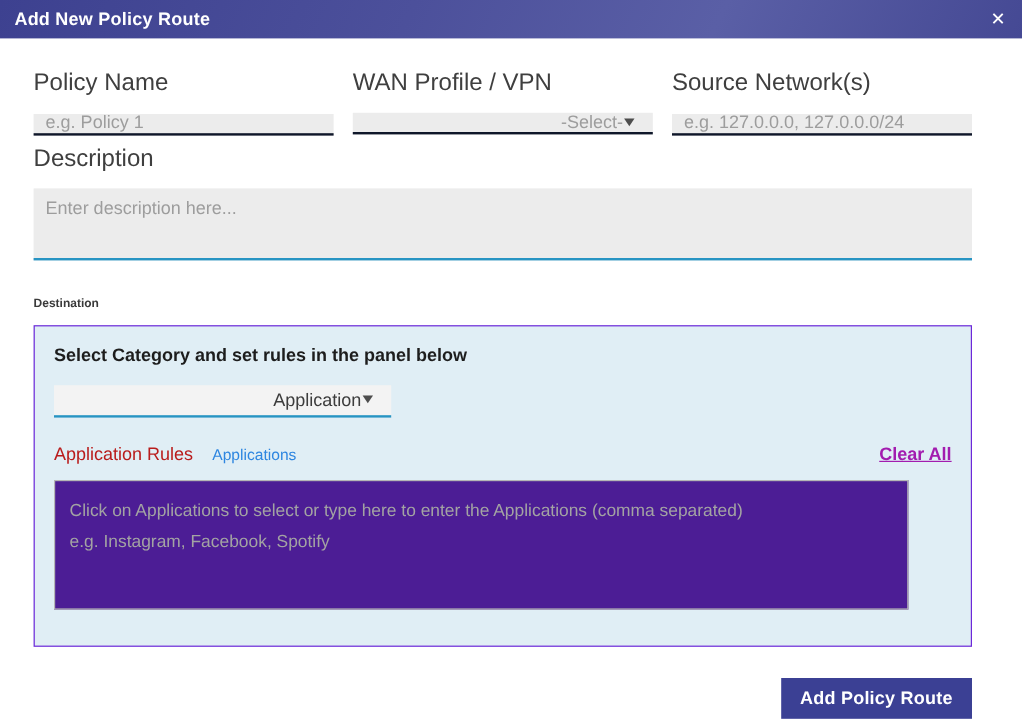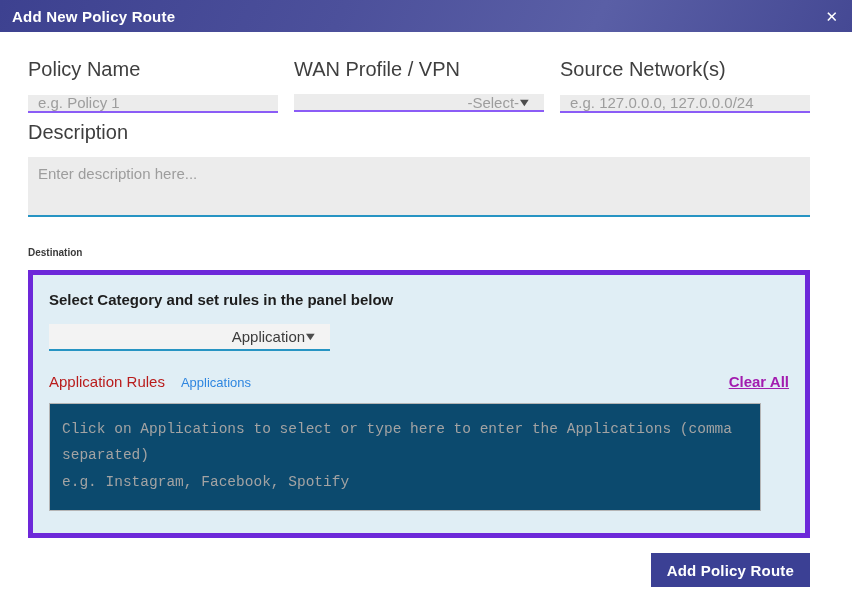--- a/index.html
+++ b/index.html
@@ -18,21 +18,21 @@
 
   
   .modal-body { padding: 26px 42px 0 28px; }
 
   .fields-row { display: grid; grid-template-columns: 1fr 1fr 1fr; column-gap: 16px; }
   .field-label { font-size: 20px; color: #3f3f3f; margin-bottom: 13px; }
 
   .text-input, .select-box {
     width: 100%; height: 18px;
     background: #ececec;
-    border: none; border-bottom: 2px solid #8b5cf6;
+    border: none; border-bottom: 2px solid #0f172a;
     font-size: 15px; color: #3c3c3c;
     padding: 0 10px;
     font-family: "Liberation Sans", "DejaVu Sans", sans-serif;
     outline: none;
   }
   .text-input::placeholder { color: #9d9d9d; opacity: 1; }
 
   .select-box { display: flex; align-items: center; justify-content: flex-end; cursor: pointer; }
   .select-value-muted { color: #9d9d9d; font-size: 15px; }
   .select-value { color: #3c3c3c; font-size: 15px; }
@@ -49,21 +49,21 @@
     font-family: "Liberation Sans", "DejaVu Sans", sans-serif;
   }
   .desc-area::placeholder { color: #9d9d9d; opacity: 1; }
 
   .dest-label { margin-top: 26px; font-weight: bold; color: #3a3a3a; font-size: 10px; }
 
   
   .dest-panel {
     margin-top: 12px;
     background: #e0eef5;
-    border: 5px solid #6d28d9;
+    border: 1px solid #6d28d9;
     padding: 16px 16px 30px 16px;
     height: 268px;
   }
   .panel-instruction { font-size: 15px; font-weight: bold; color: #1d1d1d; }
 
   .category-select {
     margin-top: 16px;
     width: 281px; height: 27px;
     background: #f3f3f3;
     border-bottom: 2px solid #2794c3;
@@ -80,31 +80,30 @@
   .apps-link { font-size: 13px; color: #2e86e0; margin-left: 16px; cursor: pointer; text-decoration: none; }
   .clear-all {
     margin-left: auto;
     font-size: 15px; font-weight: bold; color: #a21caf;
     text-decoration: underline; cursor: pointer;
   }
 
   .rules-box {
     margin-top: 13px;
     width: 712px; height: 108px;
-    background: #0c4a6e;
+    background: #4c1d95;
     border: 1px solid #b5b5b5;
     padding: 12px 12px;
     cursor: text;
-    font-family: Liberation Mono, monospace;
   }
   .rules-placeholder { color: #a3a3a3; font-size: 14.5px; line-height: 1.85; }
 
   
   .footer {
-    position: absolute; right: 42px; bottom: 20px;
+    position: absolute; right: 42px; bottom: 8px;
   }
   .submit-btn {
     background: #3b4094; color: #ffffff;
     border: none; cursor: pointer;
     font-size: 15px; font-weight: bold;
     height: 34px; padding: 0 16px; min-width: 140px;
     font-family: "Liberation Sans", "DejaVu Sans", sans-serif;
     letter-spacing: .2px;
   }
 </style>

